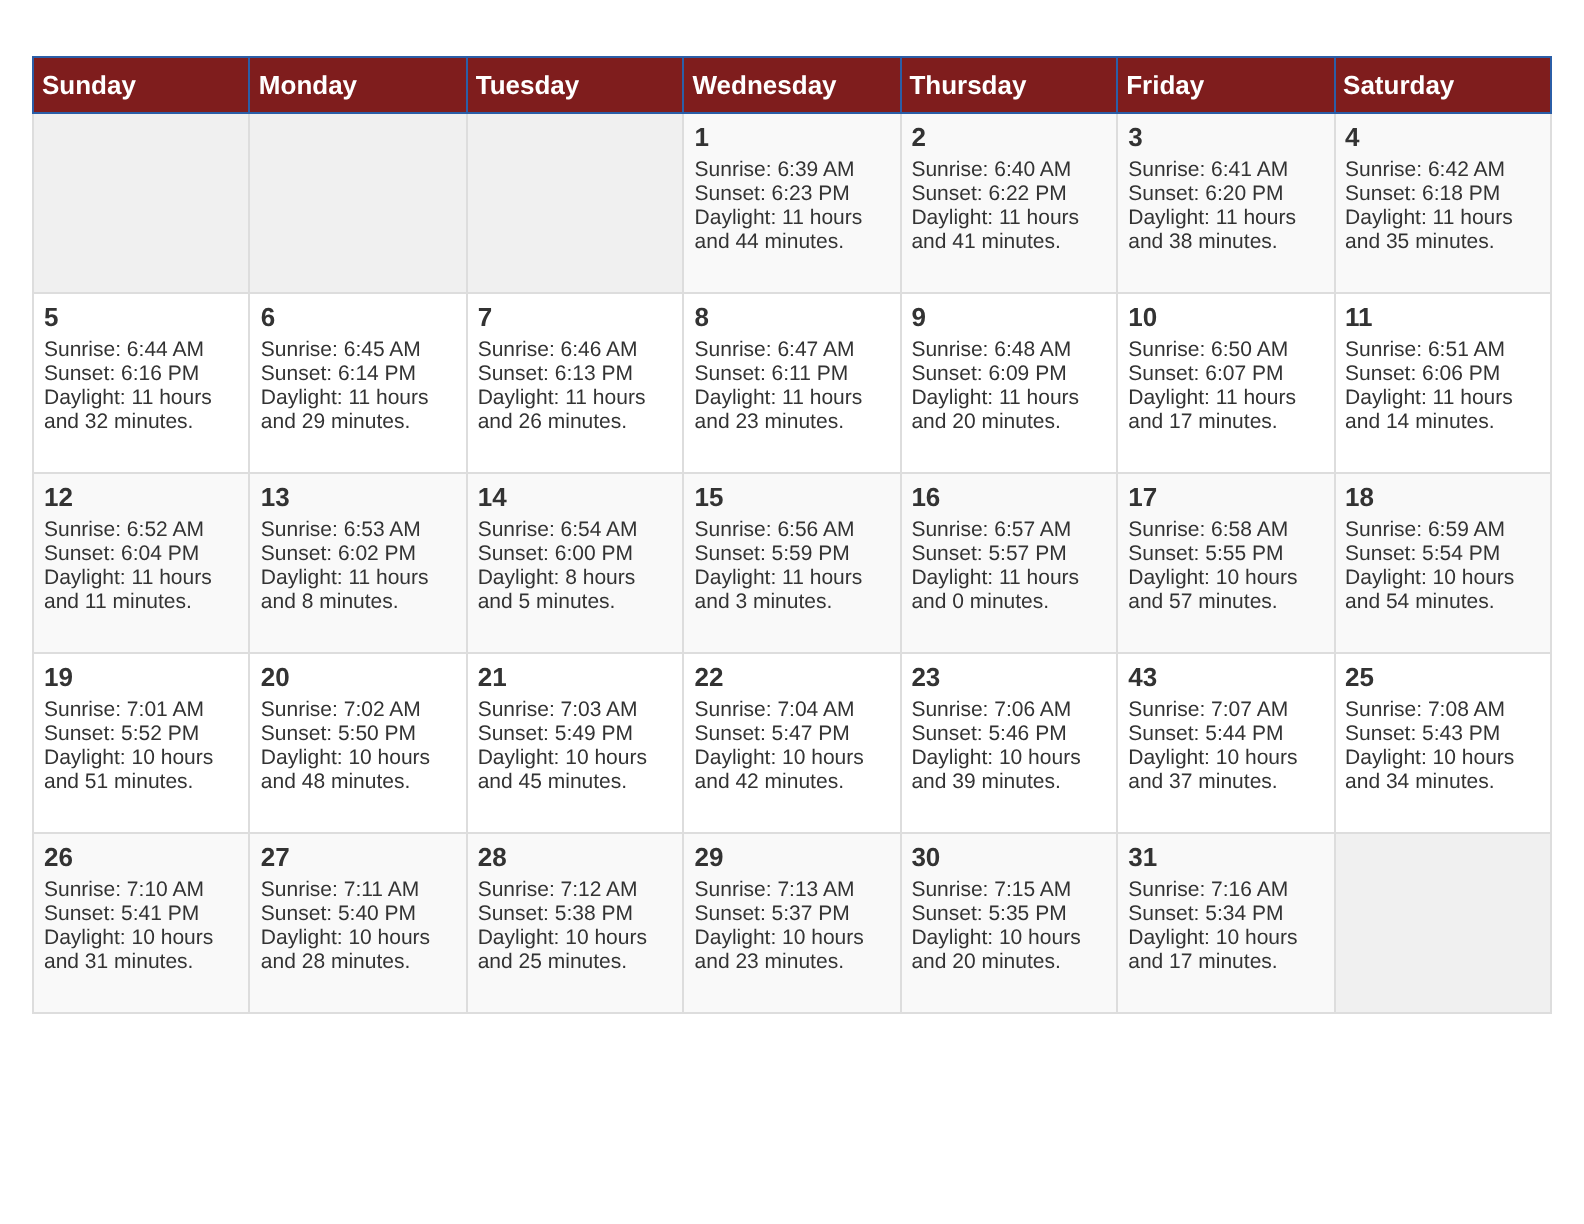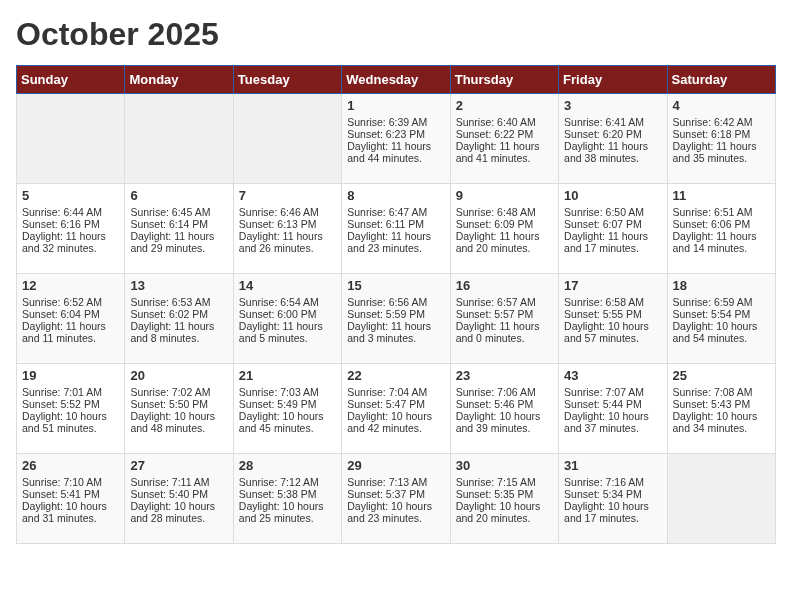--- a/index.html
+++ b/index.html
@@ -87,21 +87,20 @@
     }
     .empty-cell {
       background-color: #f0f0f0;
     }
   </style>
 </head>
 <body>
 
 <div class="header">
   <div class="title-block">
-    <div class="month-title">October 2025</div>
   </div>
 </div>
 
 <table>
   <thead>
     <tr>
     <th>Sunday</th>
         <th>Monday</th>
         <th>Tuesday</th>
         <th>Wednesday</th>
@@ -194,21 +193,21 @@
         <td>
           <span class="day-number">13</span>
           <div>Sunrise: 6:53 AM</div>
           <div>Sunset: 6:02 PM</div>
           <div>Daylight: 11 hours and 8 minutes.</div>
         </td>
         <td>
           <span class="day-number">14</span>
           <div>Sunrise: 6:54 AM</div>
           <div>Sunset: 6:00 PM</div>
-          <div>Daylight: 11 hours and 5 minutes.</div>
+          <div>Daylight: 8 hours and 5 minutes.</div>
         </td>
         <td>
           <span class="day-number">15</span>
           <div>Sunrise: 6:56 AM</div>
           <div>Sunset: 5:59 PM</div>
           <div>Daylight: 11 hours and 3 minutes.</div>
         </td>
         <td>
           <span class="day-number">16</span>
           <div>Sunrise: 6:57 AM</div>

